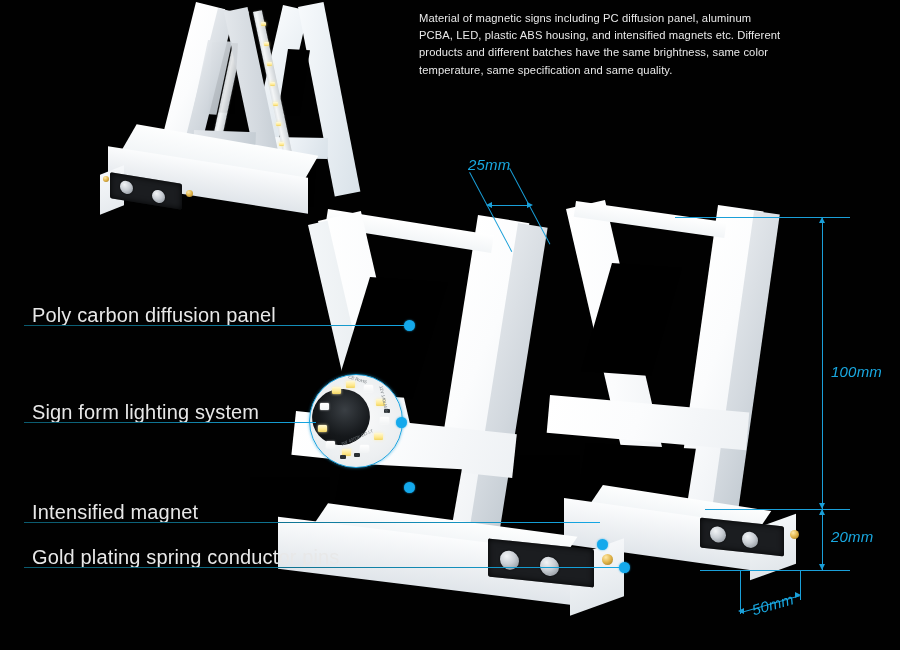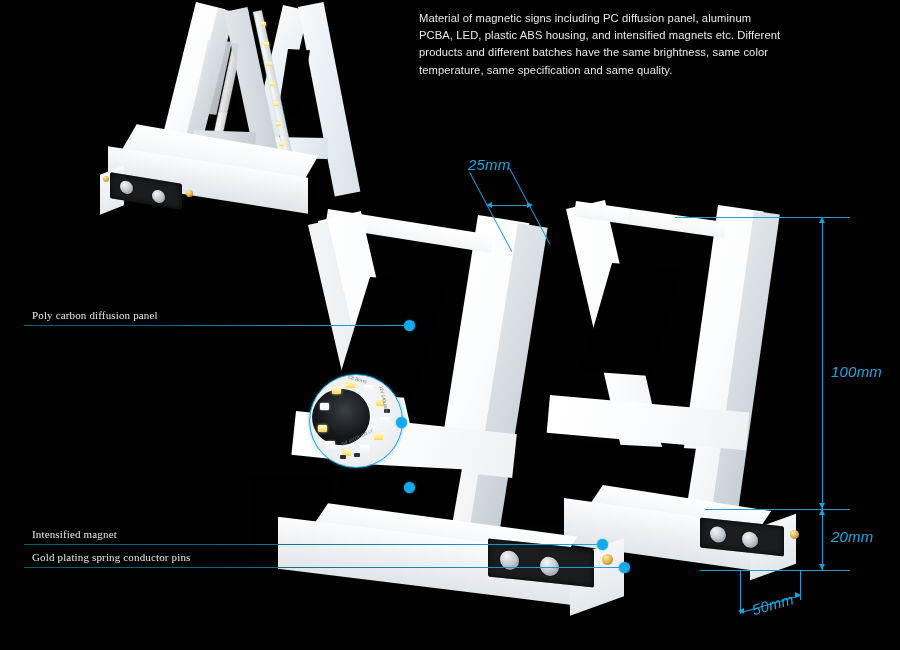--- a/index.html
+++ b/index.html
@@ -10,21 +10,21 @@
   #desc{
     position:absolute;left:419px;top:10px;width:368px;
     color:#e9e9e9;font-size:11.2px;line-height:17.2px;
     letter-spacing:.1px;
   }
 
   
   .callout{position:absolute;}
   .callout .ctext{
     position:absolute;left:8px;bottom:3px;white-space:nowrap;
-    color:#e8e8e8;font-size:11px;line-height:16px;letter-spacing:.15px;font-family:Liberation Serif, serif;
+    color:#e8e8e8;font-size:20px;line-height:16px;letter-spacing:.15px;
   }
   .callout .crule{
     position:absolute;left:0;bottom:0;height:1px;
     background:linear-gradient(to right,#0b5a6e 0%,#0d6a84 35%,#1595c4 78%,#14a6e4 100%);
   }
   .dot{
     position:absolute;width:11px;height:11px;border-radius:50%;
     background:#14a9ec;box-shadow:0 0 2px rgba(20,169,236,.85);
   }
 
@@ -248,25 +248,29 @@
     <div class="mk" style="left:60px;top:22px;transform:rotate(78deg);">12V 140LM/W</div>
     <div class="mk" style="left:30px;top:60px;transform:rotate(-24deg);">3W 4000K CO.LT</div>
   </div>
 
   <div class="callout" style="left:24px;top:302px;width:390px;height:24px;">
     <span class="ctext">Poly carbon diffusion panel</span>
     <span class="crule" style="width:382px;"></span>
   </div>
   <div class="dot" style="left:404px;top:320px;"></div>
 
+  <div class="callout" style="left:24px;top:399px;width:300px;height:24px;">
+    <span class="ctext">Sign form lighting system</span>
+    <span class="crule" style="width:292px;"></span>
+  </div>
   <div class="dot" style="left:396px;top:417px;"></div>
 
   <div class="dot" style="left:404px;top:482px;"></div>
 
-  <div class="callout" style="left:24px;top:521px;width:580px;height:24px;">
+  <div class="callout" style="left:24px;top:499px;width:580px;height:24px;">
     <span class="ctext">Intensified magnet</span>
     <span class="crule" style="width:576px;"></span>
   </div>
   <div class="dot" style="left:597px;top:539px;"></div>
 
   <div class="callout" style="left:24px;top:544px;width:602px;height:24px;">
     <span class="ctext">Gold plating spring conductor pins</span>
     <span class="crule" style="width:598px;"></span>
   </div>
   <div class="dot" style="left:619px;top:562px;"></div>

